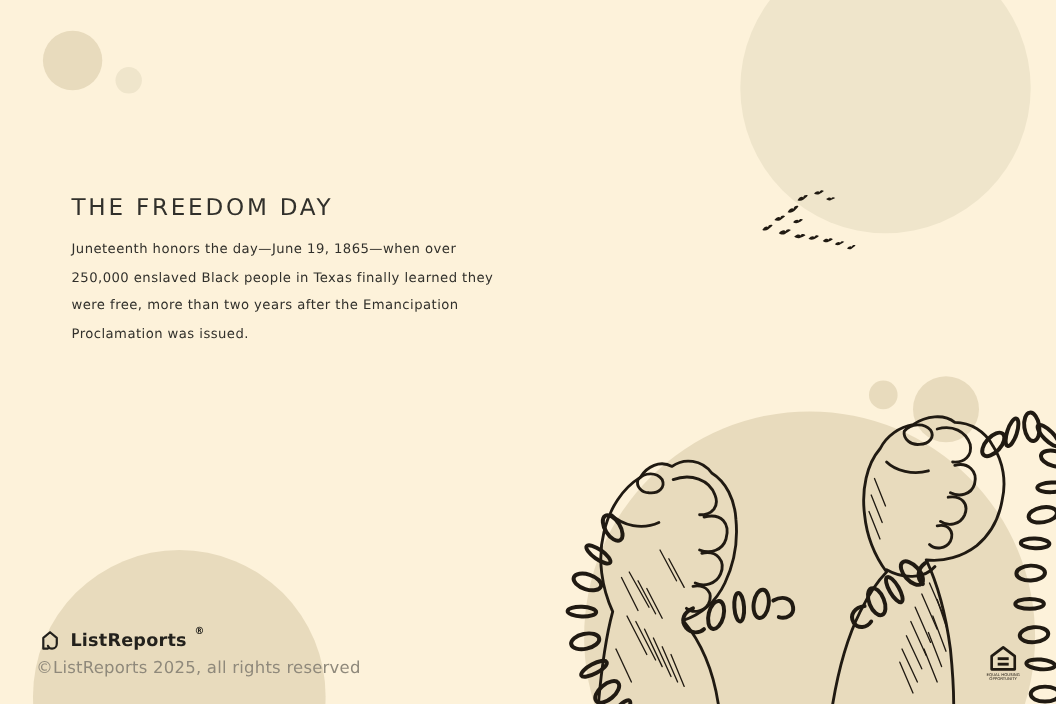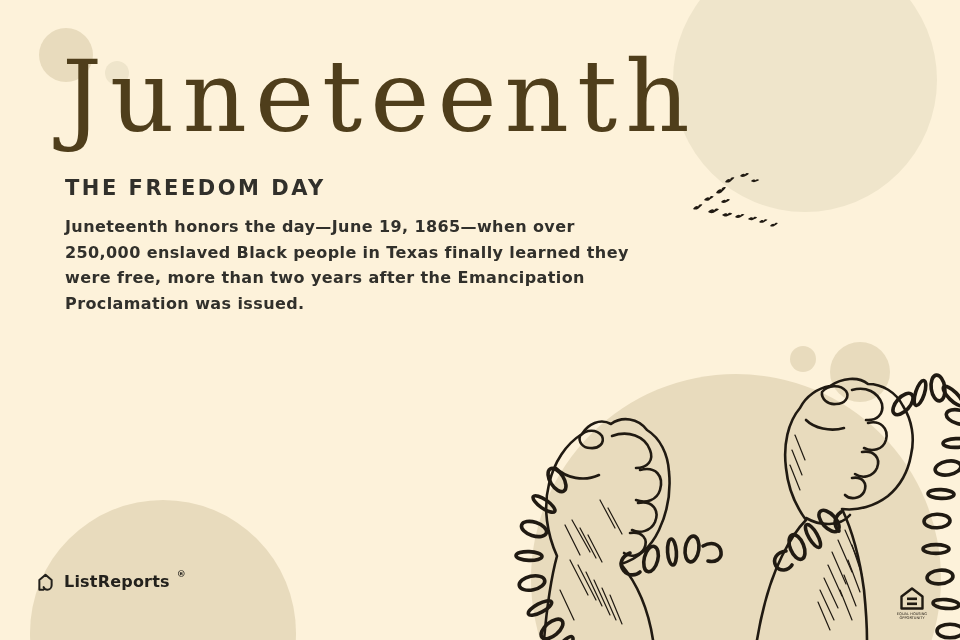--- a/index.html
+++ b/index.html
@@ -20,26 +20,26 @@
   #c-mid-sm2{left:830px; top:342px; width:60px; height:60px;}
   #illus{position:absolute; left:0; top:0; width:960px; height:640px; pointer-events:none;}
   .title{
     position:absolute; left:62px; top:42px; margin:0;
     font-family:"DejaVu Serif", serif; font-weight:500;
     font-size:100px; line-height:1.1; letter-spacing:8px;
     color:var(--title,#4f3e1b); white-space:pre;
   }
   .subtitle{
     position:absolute; left:65px; top:176px; margin:0;
-    font-size:21px; font-weight:bold; letter-spacing:2.5px;
+    font-size:21px; font-weight:normal; letter-spacing:2.5px;
     color:var(--text,#31302b); white-space:pre;
   }
   .bodytext{
     position:absolute; left:65px; margin:0;
-    font-size:16px; font-weight:bold; letter-spacing:0.4px;
+    font-size:12px; font-weight:normal; letter-spacing:0.4px;
     line-height:25.5px; color:var(--text,#31302b); white-space:pre;
   }
   #para1{top:214px;}
   #para2{top:341px;}
   .footer-brand{
     position:absolute; left:34px; top:568px; height:26px;
     display:flex; align-items:center; gap:7px;
   }
   .brand-name{
     font-size:16px; font-weight:bold; letter-spacing:0.2px;
@@ -175,28 +175,28 @@
 
     <g id="eho-g" transform="translate(899,586)">
       <path d="M2.5 10.5 L13 2.5 L23.5 10.5 V22.5 H2.5 Z" fill="none" stroke="#201a12" stroke-width="2.4" stroke-linejoin="round"></path>
       <rect x="8" y="11.5" width="10" height="2.6" fill="#201a12"></rect>
       <rect x="8" y="16.5" width="10" height="2.6" fill="#201a12"></rect>
       <text x="13" y="28.5" font-size="3.6" text-anchor="middle" fill="#201a12" font-family="DejaVu Sans, sans-serif">EQUAL HOUSING</text>
       <text x="13" y="32.5" font-size="3.6" text-anchor="middle" fill="#201a12" font-family="DejaVu Sans, sans-serif">OPPORTUNITY</text>
     </g>
   </svg>
 
-  <h1 class="title">Juneteenth</h1>
   <h2 class="subtitle">THE FREEDOM DAY</h2>
   <p class="bodytext" id="para1">Juneteenth honors the day—June 19, 1865—when over
 250,000 enslaved Black people in Texas finally learned they
 were free, more than two years after the Emancipation
 Proclamation was issued.</p>
 
   <div class="footer-brand">
     <svg width="23" height="23" viewBox="0 0 24 24">
       <path d="M9.8 20.6 H5.6 V10.4 L12 5 L18.4 10.4 V15.9 C18.4 18.5 16.4 20.6 13.9 20.6 C12.1 20.6 10.7 19.5 10 17.9" fill="none" stroke="#23211c" stroke-width="2.1" stroke-linecap="round" stroke-linejoin="round"></path>
     </svg>
     <span class="brand-name">ListReports</span>
       <span class="brand-reg">®</span>
   </div>
+  <p class="copyright">©ListReports 2025, all rights reserved</p>
 
 </div>
 
 </body></html>

